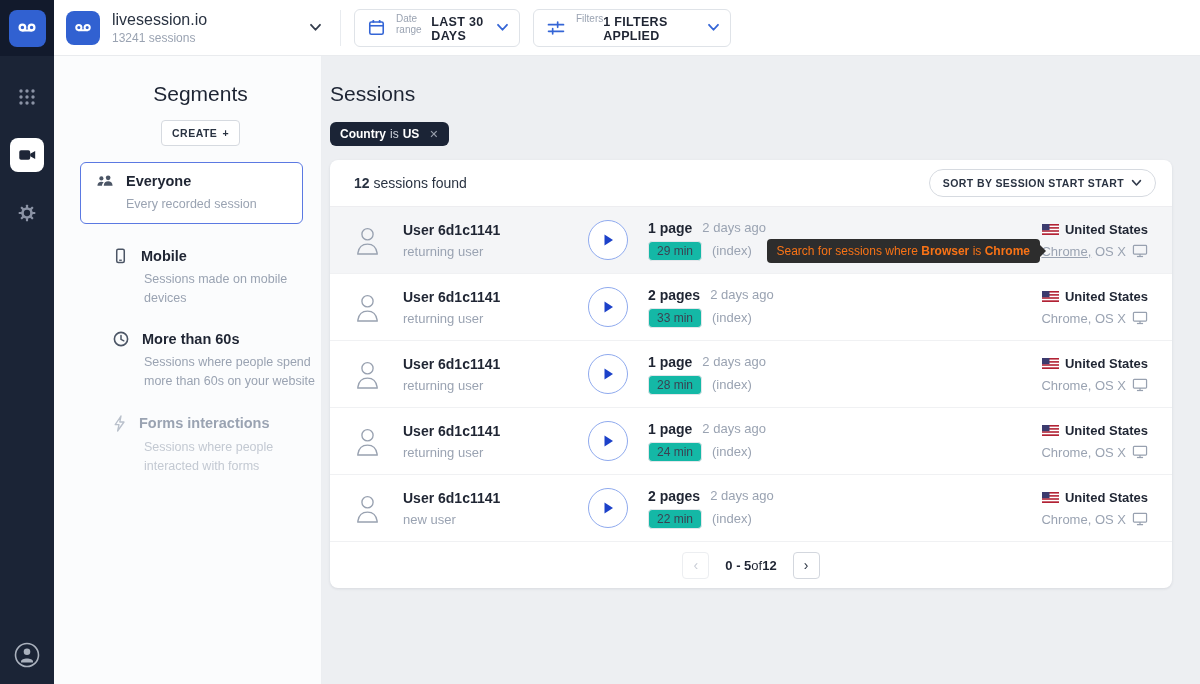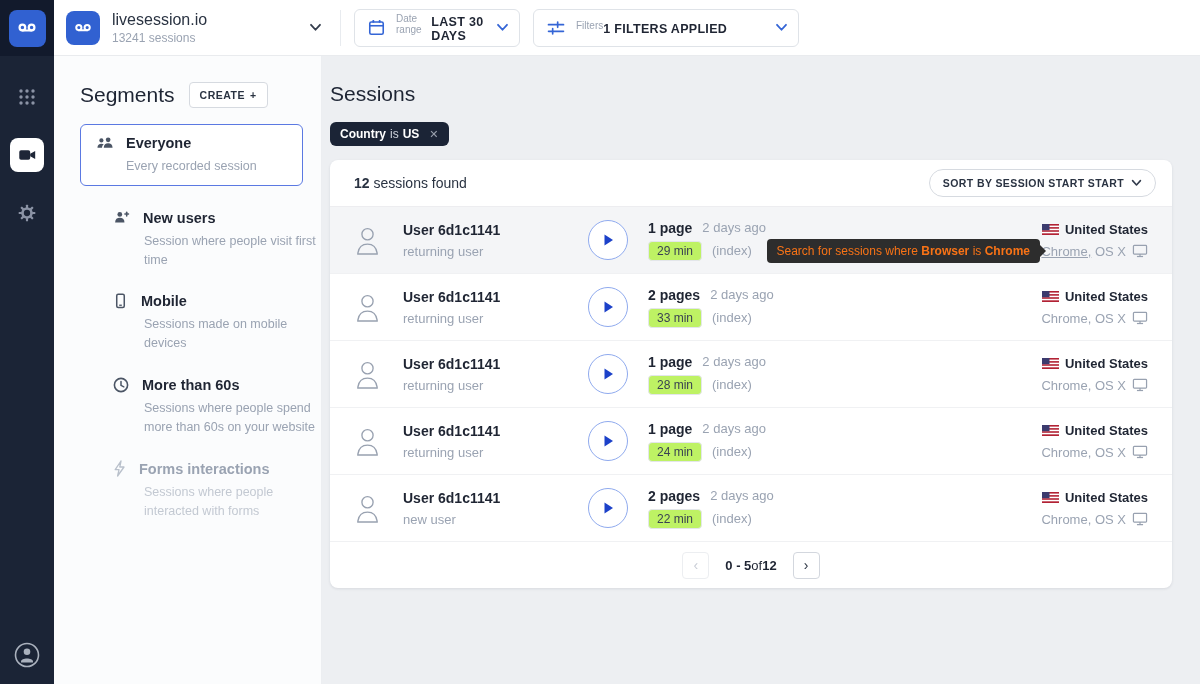--- a/index.html
+++ b/index.html
@@ -23,29 +23,29 @@
   .topbar { position:absolute; left:54px; top:0; width:1146px; height:56px; background:#fff; border-bottom:1px solid #e9ebee; display:flex; align-items:center; padding-left:12px; z-index:4; }
   .brand { display:flex; align-items:center; width:262px; cursor:pointer; }
   .brand-logo { width:34px; height:34px; background:#3161d1; border-radius:8px; display:flex; align-items:center; justify-content:center; flex:0 0 auto; }
   .brand-text { margin-left:12px; }
   .brand-name { font-size:16px; color:#2a3342; }
   .brand-sub { font-size:12px; color:#9aa3b2; margin-top:2px; }
   .brand-chev { margin-left:auto; margin-right:6px; }
   .top-divider { width:1px; height:36px; background:#e8ebef; margin-left:12px; }
   .drop-box { height:38px; border:1px solid #dfe3e8; border-radius:6px; background:#fff; display:flex; align-items:center; cursor:pointer; margin-left:13px; }
   .drop-box.daterange { width:166px; margin-left:13px; }
-  .drop-box.filters { width:266px; }
+  .drop-box.filters { width:198px; }
   .drop-icon { margin:0 10px 0 12px; display:flex; }
   .drop-lines { display:flex; }
   .drop-label { font-size:10px; color:#9aa3b2; }
   .drop-value { font-size:12.5px; font-weight:700; color:#1f2533; letter-spacing:.3px; margin-top:2px; }
   .drop-chev { margin-left:auto; margin-right:10px; display:flex; }
   
   .panel { position:absolute; left:54px; top:56px; width:268px; height:628px; background:#fbfcfd; border-right:1px solid #eceef1; padding:26px 0 0 26px; }
-  .panel-head { display:flex; align-items:center; gap:14px; }
+  .panel-head { display:flex; align-items:center; gap:14px;flex-direction:column; }
   .panel-title { font-size:21px; color:#1d2433; }
   .create-btn { display:inline-flex; align-items:center; gap:5px; border:1px solid #d6dae0; border-radius:4px; background:#fff; padding:6px 10px; font-size:10.5px; font-weight:700; letter-spacing:.5px; color:#2a3342; cursor:pointer; font-family:inherit; }
   .seg-card { margin-top:16px; width:223px; background:#fff; border:1px solid #5b79e2; border-radius:6px; padding:10px 12px 9px 15px; cursor:pointer; }
   .seg-head { display:flex; align-items:center; gap:12px; }
   .seg-name { font-size:14.5px; font-weight:700; color:#1f2533; }
   .seg-desc { font-size:12.5px; color:#9aa3b2; margin-top:6px; margin-left:30px; line-height:1.5; }
   .seg-item { margin-top:24px; padding-left:33px; width:222px; cursor:pointer; }
   .seg-item .seg-head { gap:13px; }
   .seg-item .seg-desc { margin-left:31px; margin-top:6px; width:182px; }
   .seg-item.disabled .seg-name { color:#9aa3b2; }
@@ -66,21 +66,21 @@
   .row { height:67px; display:flex; align-items:center; padding:0 24px; border-top:1px solid #f0f1f3; position:relative; cursor:pointer; }
   .row.hovered { background:#f4f5f7; border-top-color:#ededf0; }
   .ucell { margin-left:22px; width:185px; }
   .uname { font-size:14px; font-weight:700; color:#1f2533; }
   .utype { font-size:13px; color:#9aa3b2; margin-top:6px; }
   .play { width:40px; height:40px; border:1.5px solid #8faaee; border-radius:50%; background:#fff; display:flex; align-items:center; justify-content:center; cursor:pointer; flex:0 0 auto; }
   .scell { margin-left:20px; }
   .sline { display:flex; align-items:center; }
   .pages { font-size:14px; font-weight:700; color:#1f2533; }
   .ago { font-size:13px; color:#9aa3b2; margin-left:10px; }
-  .dur { font-size:12px; color:#3a4252; border:1px solid #e3e6ea; border-radius:4px; padding:2px 8px; background:#bef264; }
+  .dur { font-size:12px; color:#3a4252; border:1px solid #e3e6ea; border-radius:4px; padding:2px 8px; background:#14b8a6; }
   .pagename { font-size:13px; color:#9aa3b2; margin-left:10px; }
   .scell .sline + .sline { margin-top:5px; }
   .spacer { flex:1; }
   .mcell { }
   .mline { display:flex; align-items:center; justify-content:flex-end; gap:6px; }
   .country { font-size:13px; font-weight:700; color:#1f2533; }
   .browseros { font-size:13px; color:#9aa3b2; }
   .mcell .mline + .mline { margin-top:7px; }
   .row.hovered .browser { text-decoration:underline; }
   
@@ -236,34 +236,20 @@
             <path d="M8.6 12.7 c0-3.4 2.2-5 4.9-5 s4.9 1.6 4.9 5 Z"></path>
             <circle cx="6" cy="4.6" r="2.3"></circle>
             <path d="M1.6 12.7 c0-3 1.9-4.4 4.4-4.4 1 0 1.9 .2 2.6 .7 -1.2 1-1.9 2.3-1.9 3.7 Z"></path>
           </svg>
       </span>
       <span class="seg-name">Everyone</span>
     </div>
     <div class="seg-desc">Every recorded session</div>
   </div>
 
-  <div class="seg-item">
-    <div class="seg-head">
-      <span>
-        <svg width="17" height="15" viewBox="0 0 20 16" fill="#4b5565">
-            <circle cx="8" cy="4.4" r="2.8"></circle>
-            <path d="M2.5 13.8 c0-3.7 2.5-5.4 5.5-5.4 s5.5 1.7 5.5 5.4 Z"></path>
-            <rect x="15.2" y="1" width="1.8" height="6" rx="0.9"></rect>
-            <rect x="13.1" y="3.1" width="6" height="1.8" rx="0.9"></rect>
-          </svg>
-      </span>
-      <span class="seg-name">New users</span>
-    </div>
-    <div class="seg-desc">Session where people visit first time</div>
-  </div>
 
   <div class="seg-item">
     <div class="seg-head">
       <span>
         <svg width="15" height="16" viewBox="0 0 14 17">
             <rect x="3" y="1.2" width="8" height="14.2" rx="1.6" fill="none" stroke="#4b5565" stroke-width="1.6"></rect>
             <line x1="5.6" y1="13" x2="8.4" y2="13" stroke="#4b5565" stroke-width="1.4"></line>
           </svg>
       </span>
       <span class="seg-name">Mobile</span>

